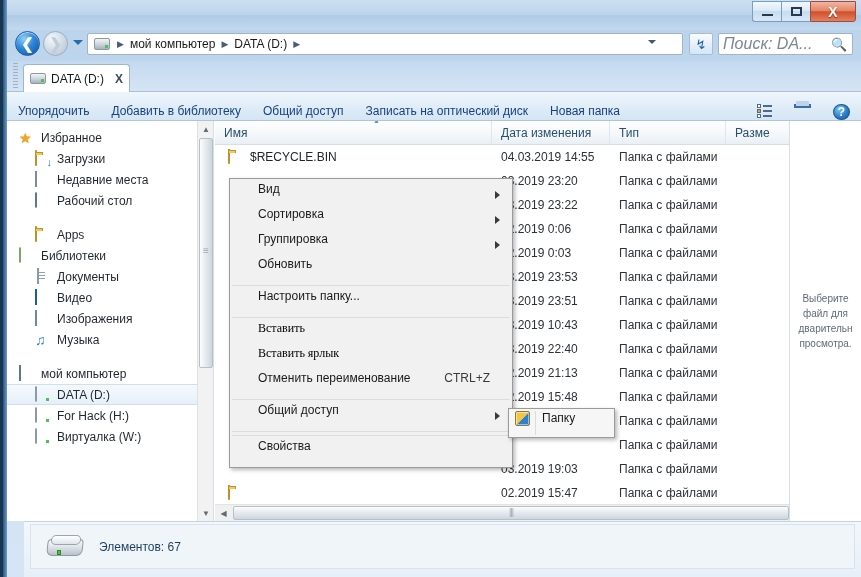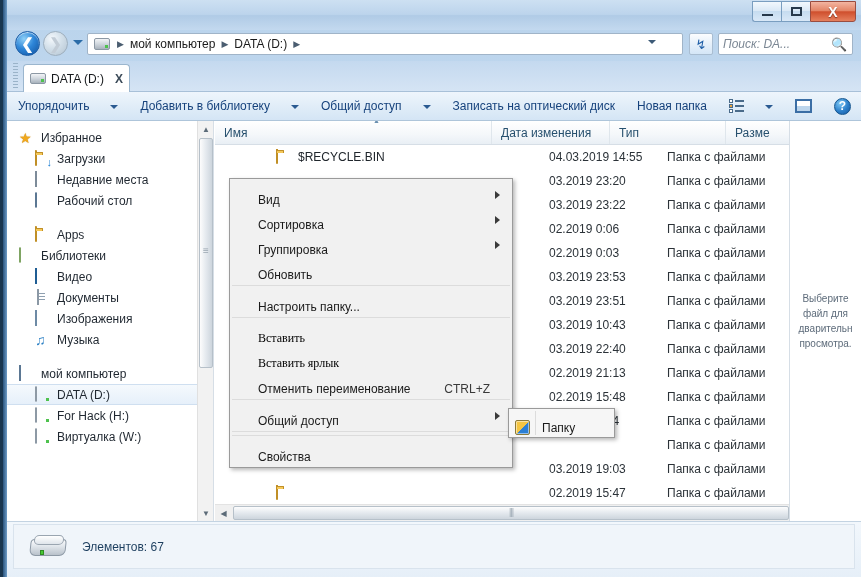--- a/index.html
+++ b/index.html
@@ -110,21 +110,21 @@
     background: linear-gradient(to bottom, #fbfdff 0%, #e6f0fa 50%, #d4e6f7 100%);
     display: flex; align-items: center; justify-content: center;
     color: #1f5fa8; font-size: 13px;
   }
   .searchbox {
     position: absolute; right: 8px; top: 5px; width: 135px; height: 22px;
     background: #ffffff; border: 1px solid #a0b4c8; border-radius: 2px;
     display: flex; align-items: center; padding: 0 4px;
   }
   .searchbox .ph {
-    flex: 1; color: #7b8794; font-style: italic; font-size: 12px;
+    flex: 1; color: #7b8794; font-style: italic; font-size: 16px;
     white-space: nowrap; overflow: hidden;
   }
   .search-icon { color: #2c6fae; font-size: 13px; }
 
   
   .tabstrip {
     position: absolute; left: 7px; top: 61px; right: 0; height: 31px;
     background: linear-gradient(to bottom, #c4d9ef 0%, #d5e4f4 100%);
     border-bottom: 1px solid #a8c0d8;
   }
@@ -154,20 +154,21 @@
   .cmdbar {
     position: absolute; left: 7px; top: 92px; right: 0; height: 29px;
     background: linear-gradient(to bottom, #eef5fc 0%, #e1edf8 50%, #d4e5f5 100%);
     border-bottom: 1px solid #aec5da;
     display: flex; align-items: center;
   }
   .cmd {
     display: flex; align-items: center; gap: 21px;
     padding: 12px 11px; height: 100%; color: #16427c; font-size: 12px;
     white-space: nowrap;
+    flex-direction: column;
   }
   .mini-caret {
     width: 0; height: 0; border-left: 4px solid transparent;
     border-right: 4px solid transparent; border-top: 4px solid #2a5a91;
     margin-top: 2px;
   }
   .cmd-spacer { flex: 1; }
   .viewicon {
     width: 15px; height: 14px; position: relative;
   }
@@ -333,21 +334,20 @@
   .col.c-name::after {
     content:"▲"; position:absolute; left: 158px; top: -4px; font-size: 7px; color:#6b90b0;
   }
   .col.c-date { width: 118px; }
   .col.c-type { width: 116px; }
   .col.c-size { width: 60px; border-right: none; }
 
   .rows {
     position: absolute; left: 0; top: 24px; right: 17px; bottom: 0;
     overflow: hidden;
-    padding-left: 48px;
   }
   .row {
     height: 24px; display: flex; align-items: center; font-size: 12px;
     color: #20262c;
   }
   .cell { padding-left: 9px; white-space: nowrap; overflow: hidden; }
   .cell.c-name { width: 277px; display: flex; align-items: center; gap: 6px; padding-left: 13px;}
   .cell.c-date { width: 118px; color: #2b3views; color:#2b3238; }
   .cell.c-type { width: 116px; color: #2b3238; }
   .cell.c-size { width: 60px; }
@@ -400,21 +400,21 @@
     text-align: center; padding: 0 3px;
   }
   .previewpane .ptext {
     color: #5d6b7a; font-size: 10px; line-height: 15px;
     white-space: nowrap;
   }
   .previewpane .ptext span { display: block; }
 
   
   .statusbar {
-    position: absolute; left: 7px; right: 0; bottom: 0; height: 56px;
+    position: absolute; left: 24px; right: 0; bottom: 0; height: 56px;
     background: linear-gradient(to bottom, #f2f7fc 0%, #e6eff8 100%);
     border-top: 1px solid #c3d3e2;
     text-decoration: underline;
   }
   .status-inner {
     position: absolute; left: 6px; top: 2px; right: 6px; bottom: 8px;
     background: #f0f5fa; border: 1px solid #d9e3ed;
     display: flex; align-items: center; padding-left: 14px; gap: 14px;
   }
   .status-drive {
@@ -441,21 +441,21 @@
 
   
   .ctxmenu {
     position: absolute; left: 229px; top: 178px; width: 284px;
     background: #f1f1f1; border: 1px solid #9a9a9a;
     box-shadow: 2px 2px 4px rgba(0,0,0,.28);
     padding: 3px 0;
     z-index: 50;
   }
   .ctx-item {
-    height: 25px; display: flex; align-items: flex-end;
+    height: 25px; display: flex; align-items: flex-start;
     padding-left: 28px; padding-right: 8px; font-size: 12px; color: #1a1a1a;
     position: relative;
   }
   .ctx-item.disabled { color: #000000; font-family: Liberation Serif, serif; }
   .ctx-item.hl {
     background: linear-gradient(to bottom, #f4f9fe 0%, #dbebfb 100%);
     border-top: 1px solid #b9d6f2; border-bottom: 1px solid #b9d6f2;
   }
   .ctx-item .sub-arrow {
     position: absolute; right: 12px; top: 9px;
@@ -613,26 +613,26 @@
 
         <div class="nav-item child">
           <span class="ic"><span class="ic-folder"></span></span>
           <span>Apps</span>
         </div>
         <div class="nav-item">
           <span class="ic"><span class="ic-libs"></span></span>
           <span>Библиотеки</span>
         </div>
         <div class="nav-item child">
+          <span class="ic"><span class="ic-doc"></span></span>
+          <span>Документы</span>
+        </div>
+        <div class="nav-item child">
           <span class="ic"><span class="ic-video"></span></span>
           <span>Видео</span>
-        </div>
-        <div class="nav-item child">
-          <span class="ic"><span class="ic-doc"></span></span>
-          <span>Документы</span>
         </div>
         <div class="nav-item child">
           <span class="ic"><span class="ic-img"></span></span>
           <span>Изображения</span>
         </div>
         <div class="nav-item child">
           <span class="ic ic-music">♫</span>
           <span>Музыка</span>
         </div>
 

